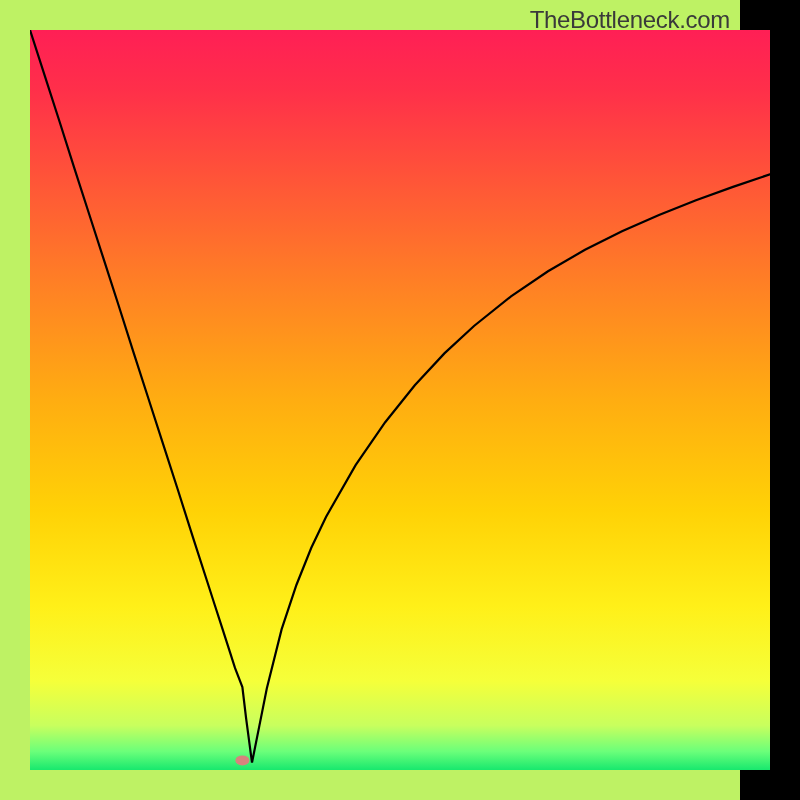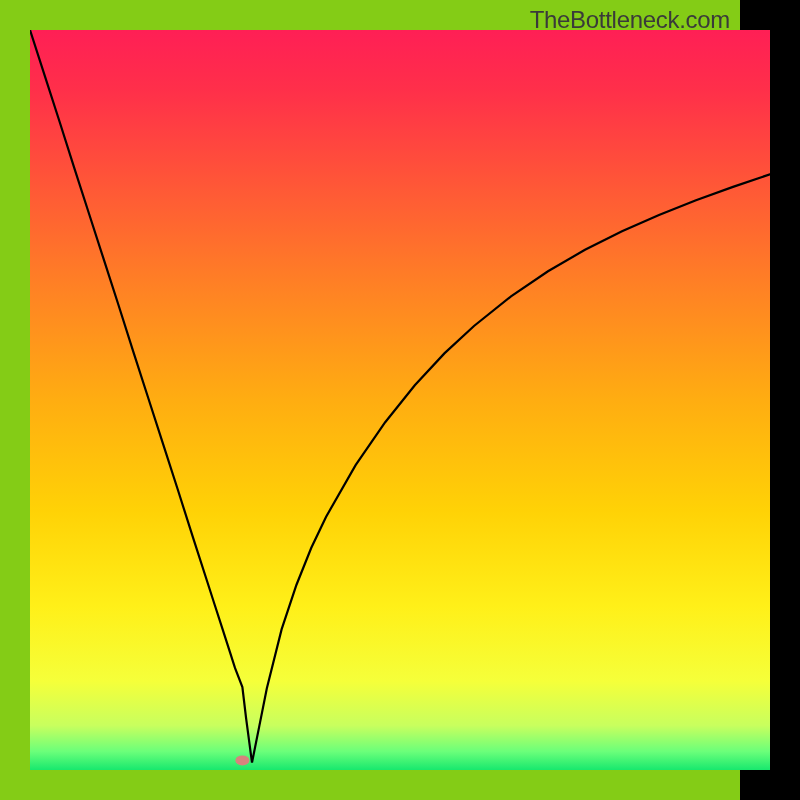--- a/index.html
+++ b/index.html
@@ -8,21 +8,21 @@
     width: 800px;
     height: 800px;
     overflow: hidden;
     background: #000;
     font-family: Arial, Helvetica, sans-serif;
   }
   .outer {
     position: relative;
     width: 740px;
     height: 800px;
-    background: #84cc16;
+    background: #bef264;
   }
   .watermark {
     position: absolute;
     top: 6px;
     right: 10px;
     color: #3a3a3a;
     font-size: 24px;
     font-weight: 400;
     letter-spacing: -0.3px;
     z-index: 5;

